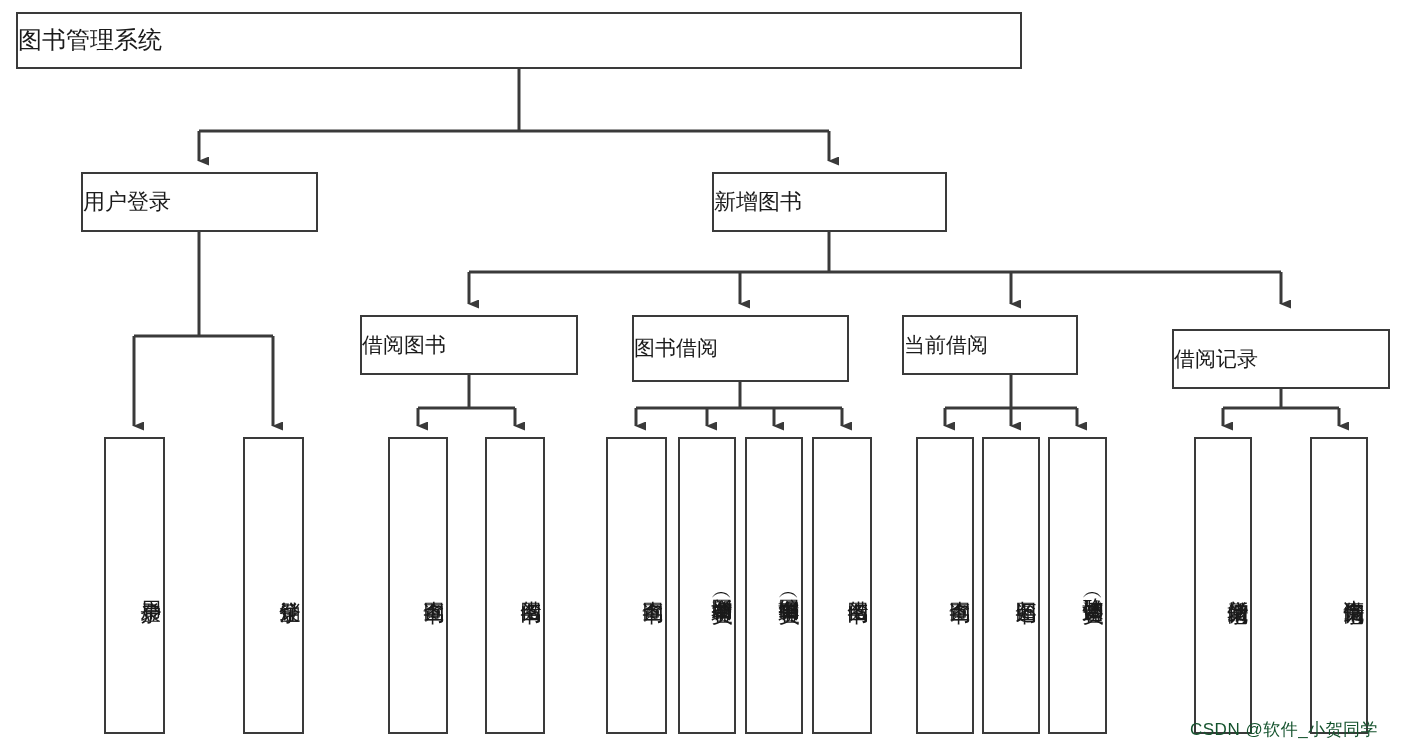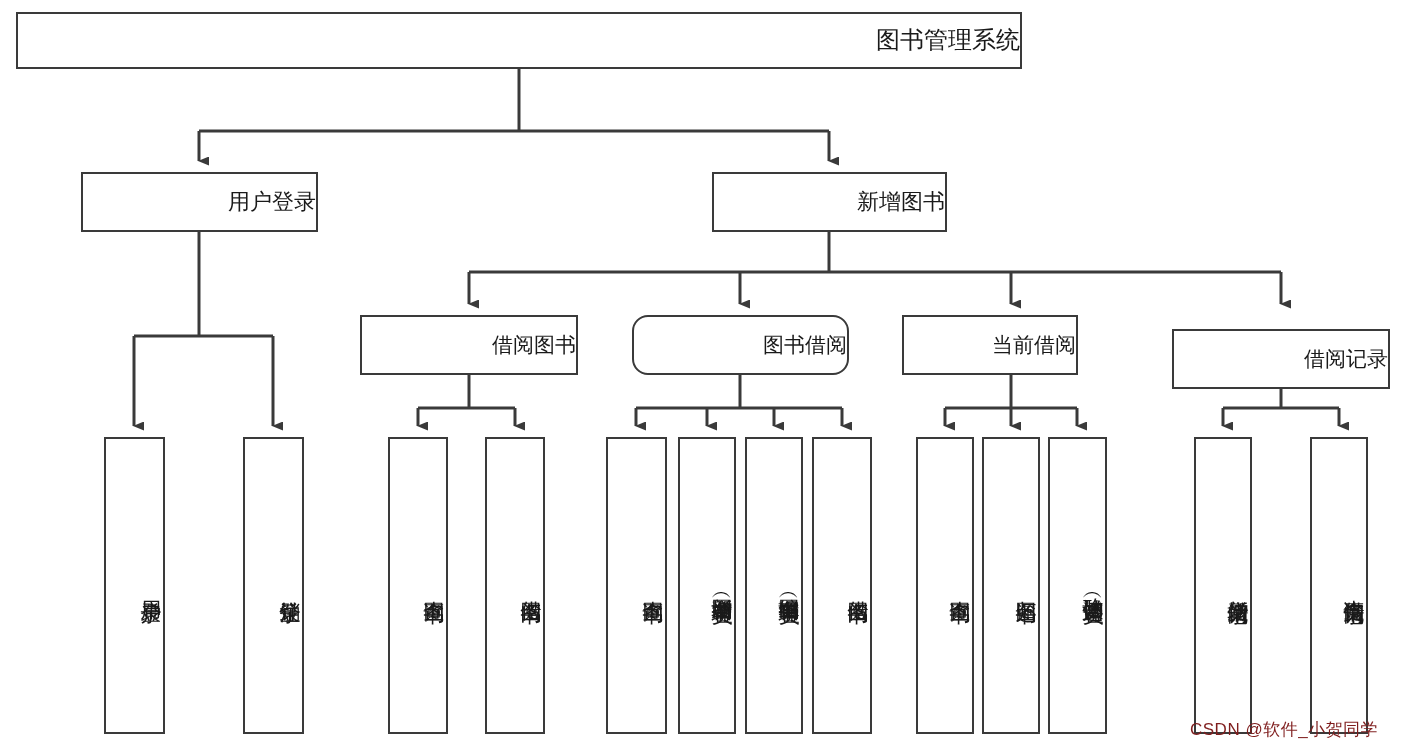--- a/index.html
+++ b/index.html
@@ -25,21 +25,21 @@
     height: 747px;
     pointer-events: none;
   }
   .node {
     position: absolute;
     box-sizing: border-box;
     border: 2.5px solid #3a3a3a;
     background: #ffffff;
     display: flex;
     align-items: center;
-    justify-content: flex-end;
+    justify-content: flex-start;
     text-align: center;
     color: #1a1a1a;
     line-height: 1.18;
   }
   .node.root {
     font-size: 24px;
   }
   .node.level1 {
     font-size: 22px;
   }
@@ -133,21 +133,21 @@
   <div class="node level1" style="left: 81px; top: 172px; width: 237px; height: 60px;">
     <span class="lbl">用户登录</span>
   </div>
   <div class="node level1" style="left: 712px; top: 172px; width: 235px; height: 60px;">
     <span class="lbl">新增图书</span>
   </div>
 
   <div class="node level2" style="left: 360px; top: 315px; width: 218px; height: 60px;">
     <span class="lbl">借阅图书</span>
   </div>
-  <div class="node level2" style="left: 632px; top: 315px; width: 217px; height: 60px; border-radius: 16px;">
+  <div class="node level2" style="left: 632px; top: 315px; width: 217px; height: 67px;">
     <span class="lbl">图书借阅</span>
   </div>
   <div class="node level2" style="left: 902px; top: 315px; width: 176px; height: 60px;">
     <span class="lbl">当前借阅</span>
   </div>
   <div class="node level2" style="left: 1172px; top: 329px; width: 218px; height: 60px;">
     <span class="lbl">借阅记录</span>
   </div>
 
   <div class="node leaf" style="left: 104px; top: 437px; width: 61px; height: 297px;">
@@ -183,15 +183,15 @@
   <div class="node leaf" style="left: 1048px; top: 437px; width: 59px; height: 297px;">
     <span class="lbl">确认归还（管理员）</span>
   </div>
   <div class="node leaf" style="left: 1194px; top: 437px; width: 58px; height: 297px;">
     <span class="lbl">新增借阅记录</span>
   </div>
   <div class="node leaf" style="left: 1310px; top: 437px; width: 58px; height: 297px;">
     <span class="lbl">查询借阅记录</span>
   </div>
 
-  <div class="watermark" style="left: 1190px; top: 718px; color: #7f1d1d;">CSDN @软件_小贺同学</div>
+  <div class="watermark" style="left: 1190px; top: 718px; color: #14532d;">CSDN @软件_小贺同学</div>
 
 </div>
 
 </body></html>

